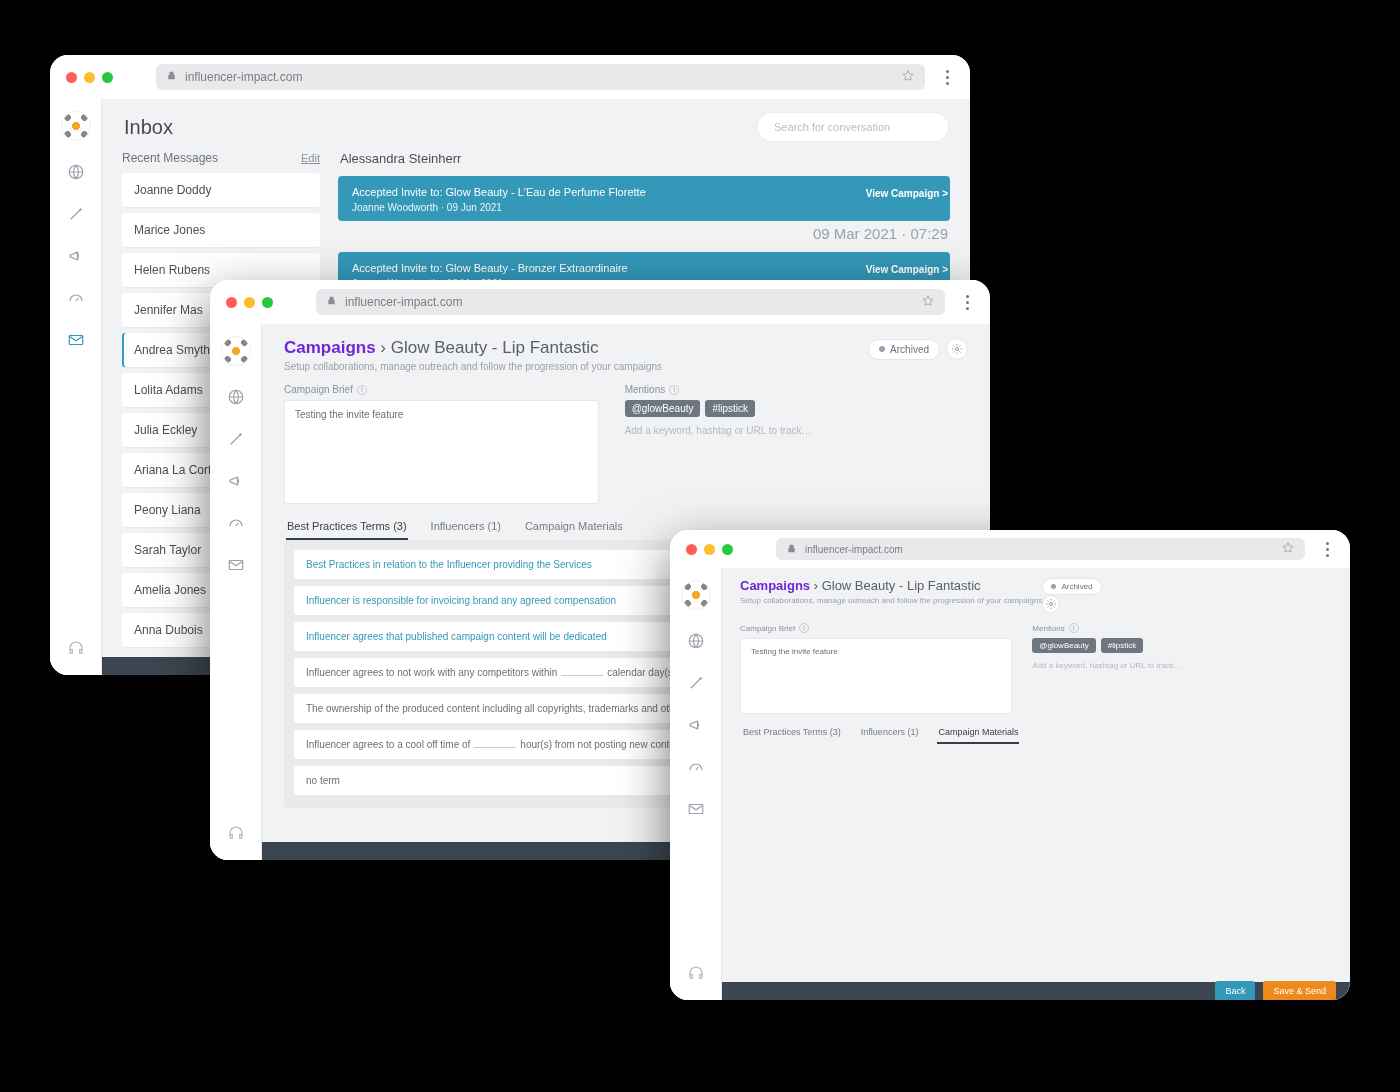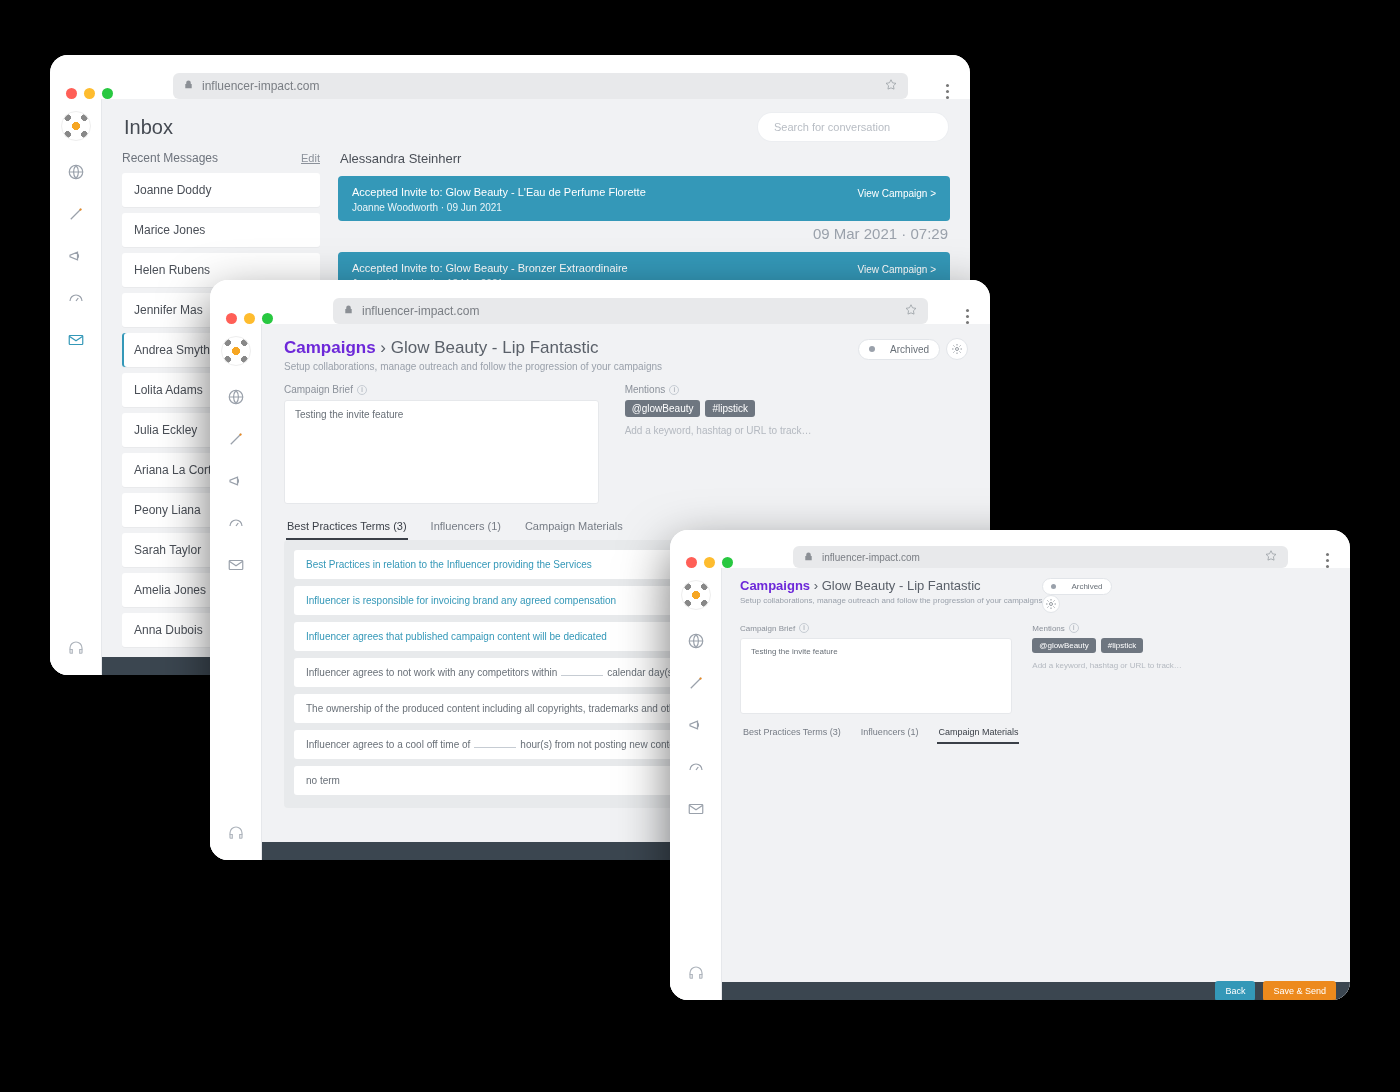--- a/index.html
+++ b/index.html
@@ -19,23 +19,23 @@
     border-radius: 18px;
     box-shadow: 0 18px 50px rgba(0,0,0,0.55);
     overflow: hidden;
     display: flex;
     flex-direction: column;
   }
   .titlebar {
     height: 44px;
     background: #fff;
     display: flex;
-    align-items: flex-end;
+    align-items: center;
     padding: 0 16px;
-    gap: 20px;
+    gap: 3px;
   }
   .traffic { display: flex; gap: 7px; margin-right: 40px; }
   .dot { width: 11px; height: 11px; border-radius: 50%; }
   .dot.red    { background: #ff5f57; }
   .dot.yellow { background: #febc2e; }
   .dot.green  { background: #28c840; }
   .urlbar {
     flex: 1;
     height: 26px;
     background: #e8e9eb;
@@ -96,31 +96,31 @@
     font-size:12px; color:#4a4f57; box-shadow:0 1px 0 rgba(0,0,0,0.03);
   }
   .msg-item.active { box-shadow:inset 2px 0 0 #3498b8, 0 1px 0 rgba(0,0,0,0.03); }
   .w1 .col-right { flex:1; min-width:0;}
   .thread-title { font-size:13px; color:#4a4f57; margin:6px 2px 10px; }
   .card {
     background:#3498b8; color:#fff; border-radius:4px; padding:10px 14px 8px;
     margin-bottom:4px; position:relative; font-size:11px;
   }
   .card .who { opacity:.9; font-size:10px; margin-top:4px;}
-  .card .view-link { position:absolute; right:14px; top:12px; font-size:10px; }
+  .card .view-link { position:absolute; right:2px; top:12px; font-size:10px;font-weight:bold; }
   .card-meta { text-align:right; font-size:15px; color:#9aa1ab; margin:0 2px 10px; }
 
   
   .w2 { left: 210px; top: 280px; width: 780px; height: 580px; z-index: 2; }
   .w2 .page-head { padding:14px 22px 2px; display:flex; align-items:flex-start; }
   .crumb-title { font-size:17px; color:#5a6069; }
   .crumb-title .strong { font-weight:600; color:#6d28d9; }
   .crumb-sub { font-size:10px; color:#9aa1ab; margin-top:3px; }
   .w2 .head-right { margin-left:auto; display:flex; gap:6px; align-items:center; }
-  .pill-btn { background:#fff; border:1px solid #e2e5e9; border-radius:14px; font-size:10px; padding:4px 10px; color:#697078; display:flex; gap:15px; align-items:center;}
+  .pill-btn { background:#fff; border:1px solid #e2e5e9; border-radius:14px; font-size:10px; padding:4px 10px; color:#697078; display:flex; gap:5px; align-items:center;}
   .gear-circle { width:22px; height:22px; border-radius:50%; background:#fff; border:1px solid #e2e5e9; display:flex; align-items:center; justify-content:center;}
   .gear-circle svg { width:12px; height:12px; stroke:#697078; fill:none; stroke-width:1.4;}
   .brief-row { display:flex; gap:26px; padding:10px 22px 8px; }
   .brief-left { flex: 0 0 46%; }
   .field-label { font-size:10px; color:#8b919a; margin-bottom:5px; display:flex; align-items:center; gap:4px;}
   .field-label .info { width:10px;height:10px;border:1px solid #c6ccd3;border-radius:50%;font-size:7px;line-height:8px;text-align:center;color:#9aa1ab;}
   .brief-box {
     background:#fff; border:1px solid #e6e8eb; border-radius:3px; min-height:104px;
     padding:8px 10px; font-size:10px; color:#697078;
   }

